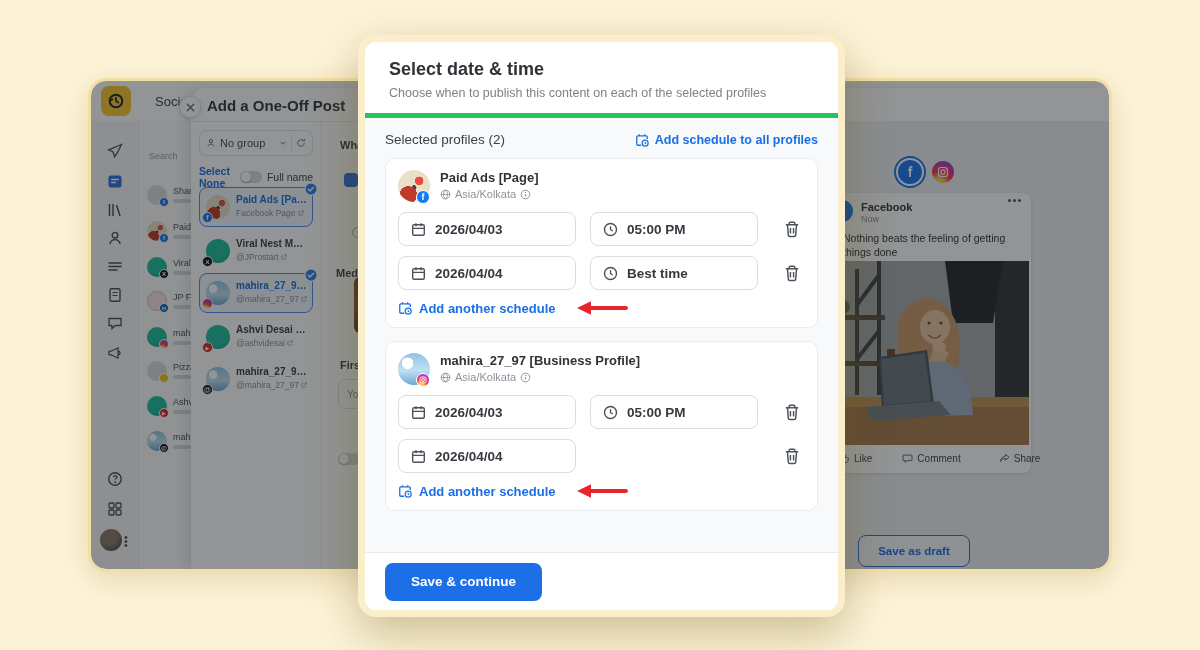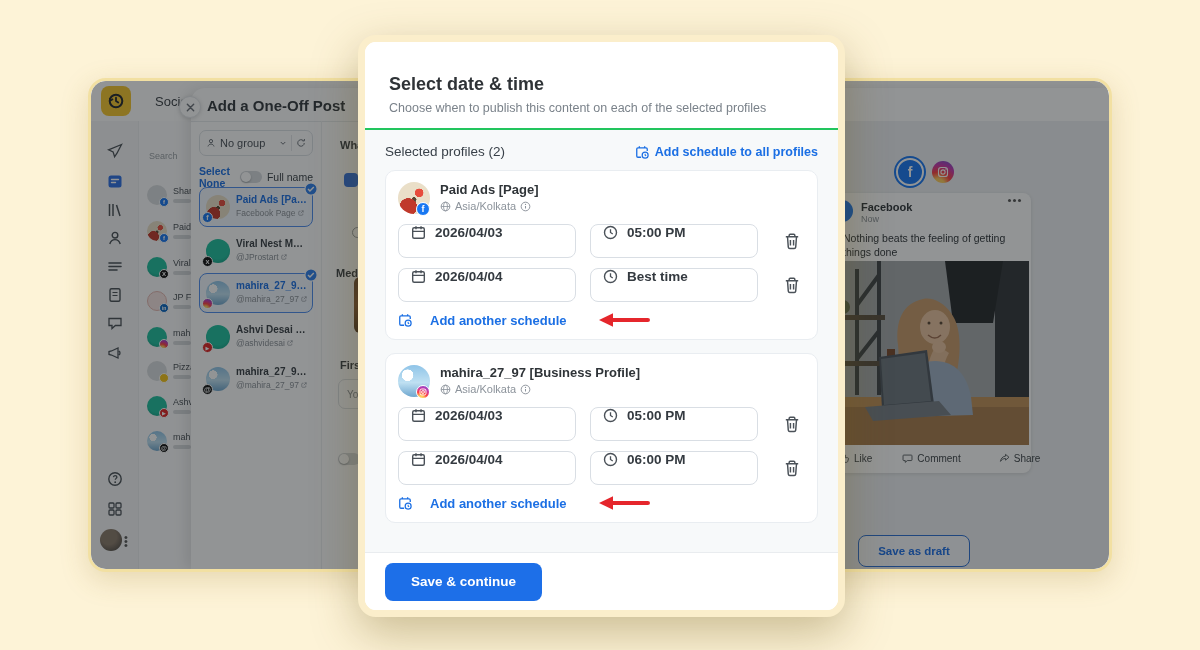--- a/index.html
+++ b/index.html
@@ -103,41 +103,41 @@
 
   .schedule-later { position:absolute; left:825px; top:437px; width:188px; height:46px; z-index:60;
     background:#FFF8F6; border:2.5px solid #E0262B; border-radius:10px; box-shadow:0 4px 14px rgba(0,0,0,.35);
     display:flex; align-items:center; justify-content:center; gap:9px;
     font-size:17px; font-weight:800; color:#1B2430; }
 
   
   .modal { position:absolute; left:358px; top:35px; width:487px; height:582px; z-index:100;
     border:7px solid #FBEECB; border-radius:18px; background:#fff;
     box-shadow:0 16px 46px rgba(110,85,20,.35); display:flex; flex-direction:column; overflow:hidden; }
-  .m-header { padding:32px 24px 13px; background:#fff; border-bottom:2px solid #22c55e; }
+  .m-header { padding:17px 24px 13px; background:#fff; border-bottom:5px solid #22c55e; }
   .m-title { font-size:18px; font-weight:600; color:#2F3337; }
   .m-sub { margin-top:6px; font-size:12.5px; color:#7A828A; }
   .m-body { flex:1; background:#F7F9FA; padding:14px 20px; overflow:hidden; }
   .m-headrow { display:flex; align-items:center; justify-content:space-between; margin-bottom:11px;gap:32px; }
   .m-sel-label { font-size:13.5px; color:#394149; }
   .m-addall { display:flex; align-items:center; gap:6px; font-size:12.5px; font-weight:700; color:#1B6FE4; }
   .m-card { background:#fff; border:1px solid #E9EDF1; border-radius:10px; padding:11px 12px; margin-bottom:13px; }
   .m-prof { display:flex; gap:10px; margin-bottom:10px; }
   .m-av-wrap { position:relative; width:32px; height:32px; flex:none; }
   .m-av { width:32px; height:32px; border-radius:50%; }
   .m-prof-name { font-size:13px; font-weight:600; color:#2F3438; }
   .m-tz { display:flex; align-items:center; gap:4px; margin-top:3px; font-size:11px; color:#8C939B; }
   .s-row { display:flex; align-items:center; gap:14px; margin-bottom:10px; }
   .field { height:34px; border:1px solid #D9DEE4; border-radius:8px; background:#fff;
-    display:flex; gap:9px; padding:0 12px; font-size:13.5px; font-weight:600; color:#343A40; }
+    display:flex; align-items:center; gap:9px; padding:0 12px; font-size:13.5px; font-weight:600; color:#343A40; }
   .field.date { width:178px; }
   .field.time { width:168px; }
   .field .i, .m-tz .i { color:#4A5158; flex:none; }
   .trash-btn { margin-left:auto; margin-right:4px; width:18px; height:18px; color:#4B5259; }
-  .add-row { display:flex; align-items:center; gap:18px; margin-top:2px; }
+  .add-row { display:flex; align-items:center; gap:7px; margin-top:2px; }
   .add-link { font-size:13px; font-weight:700; color:#1B6FE4; }
   .m-footer { background:#fff; border-top:1px solid #E9ECEF; padding:10px 20px; display:flex; align-items:center; justify-content:space-between; height:58px; }
   .btn-clear { height:38px; border:1px solid #E3E7EB; border-radius:8px; background:#fff; padding:0 16px;
     display:flex; align-items:center; gap:9px; font-size:13.5px; font-weight:600; color:#3A4046; }
   .btn-save { height:38px; border:none; border-radius:8px; background:#1D6FE8; padding:0 26px;
     display:flex; align-items:center; font-size:13.5px; font-weight:600; color:#fff; }
 
   .av-paid { background:radial-gradient(circle at 32% 78%, #C0392B 0 26%, rgba(0,0,0,0) 27%),
              radial-gradient(circle at 66% 34%, #E74C3C 0 14%, rgba(0,0,0,0) 15%),
              radial-gradient(circle at 50% 55%, #5a4632 0 10%, rgba(0,0,0,0) 11%), #EADFC8; }
@@ -618,27 +618,20 @@
         </div>
 
         <div class="s-row">
           <div class="field date">
             <svg class="i" width="15" height="15" viewBox="0 0 16 16">
               <rect x="1.8" y="3" width="12.4" height="11.2" rx="1.6" fill="none" stroke="currentColor" stroke-width="1.5"></rect>
               <path d="M1.8 6.8h12.4M5.3 1.2v3.2M10.7 1.2v3.2" stroke="currentColor" stroke-width="1.5"></path>
             </svg>
             <span>2026/04/04</span>
           </div>
-          <div class="field time">
-            <svg class="i" width="15" height="15" viewBox="0 0 16 16">
-              <circle cx="8" cy="8" r="6.4" fill="none" stroke="currentColor" stroke-width="1.5"></circle>
-              <path d="M8 4.6V8l2.4 1.6" fill="none" stroke="currentColor" stroke-width="1.4"></path>
-            </svg>
-            <span>06:00 PM</span>
-          </div>
           <svg class="trash-btn" viewBox="0 0 16 16">
             <path d="M2.5 4.2h11M5.5 4.2V2.9c0-.5.4-.9.9-.9h3.2c.5 0 .9.4.9.9v1.3M4 4.2l.7 9.2c.1.7.6 1.2 1.3 1.2h4c.7 0 1.2-.5 1.3-1.2l.7-9.2M6.6 7v5M9.4 7v5" fill="none" stroke="currentColor" stroke-width="1.3"></path>
           </svg>
         </div>
 
         <div class="add-row">
           <svg width="14" height="14" viewBox="0 0 16 16">
             <path d="M5 1.3v2.6M11 1.3v2.6M14 6.8V4.6c0-.8-.6-1.4-1.4-1.4H3.4C2.6 3.2 2 3.8 2 4.6v8c0 .8.6 1.4 1.4 1.4H7" fill="none" stroke="#1B6FE4" stroke-width="1.5"></path>
             <circle cx="11.6" cy="11.6" r="3.4" fill="none" stroke="#1B6FE4" stroke-width="1.4"></circle>
             <path d="M11.6 9.9v1.8l1.2.8" fill="none" stroke="#1B6FE4" stroke-width="1.2"></path>

